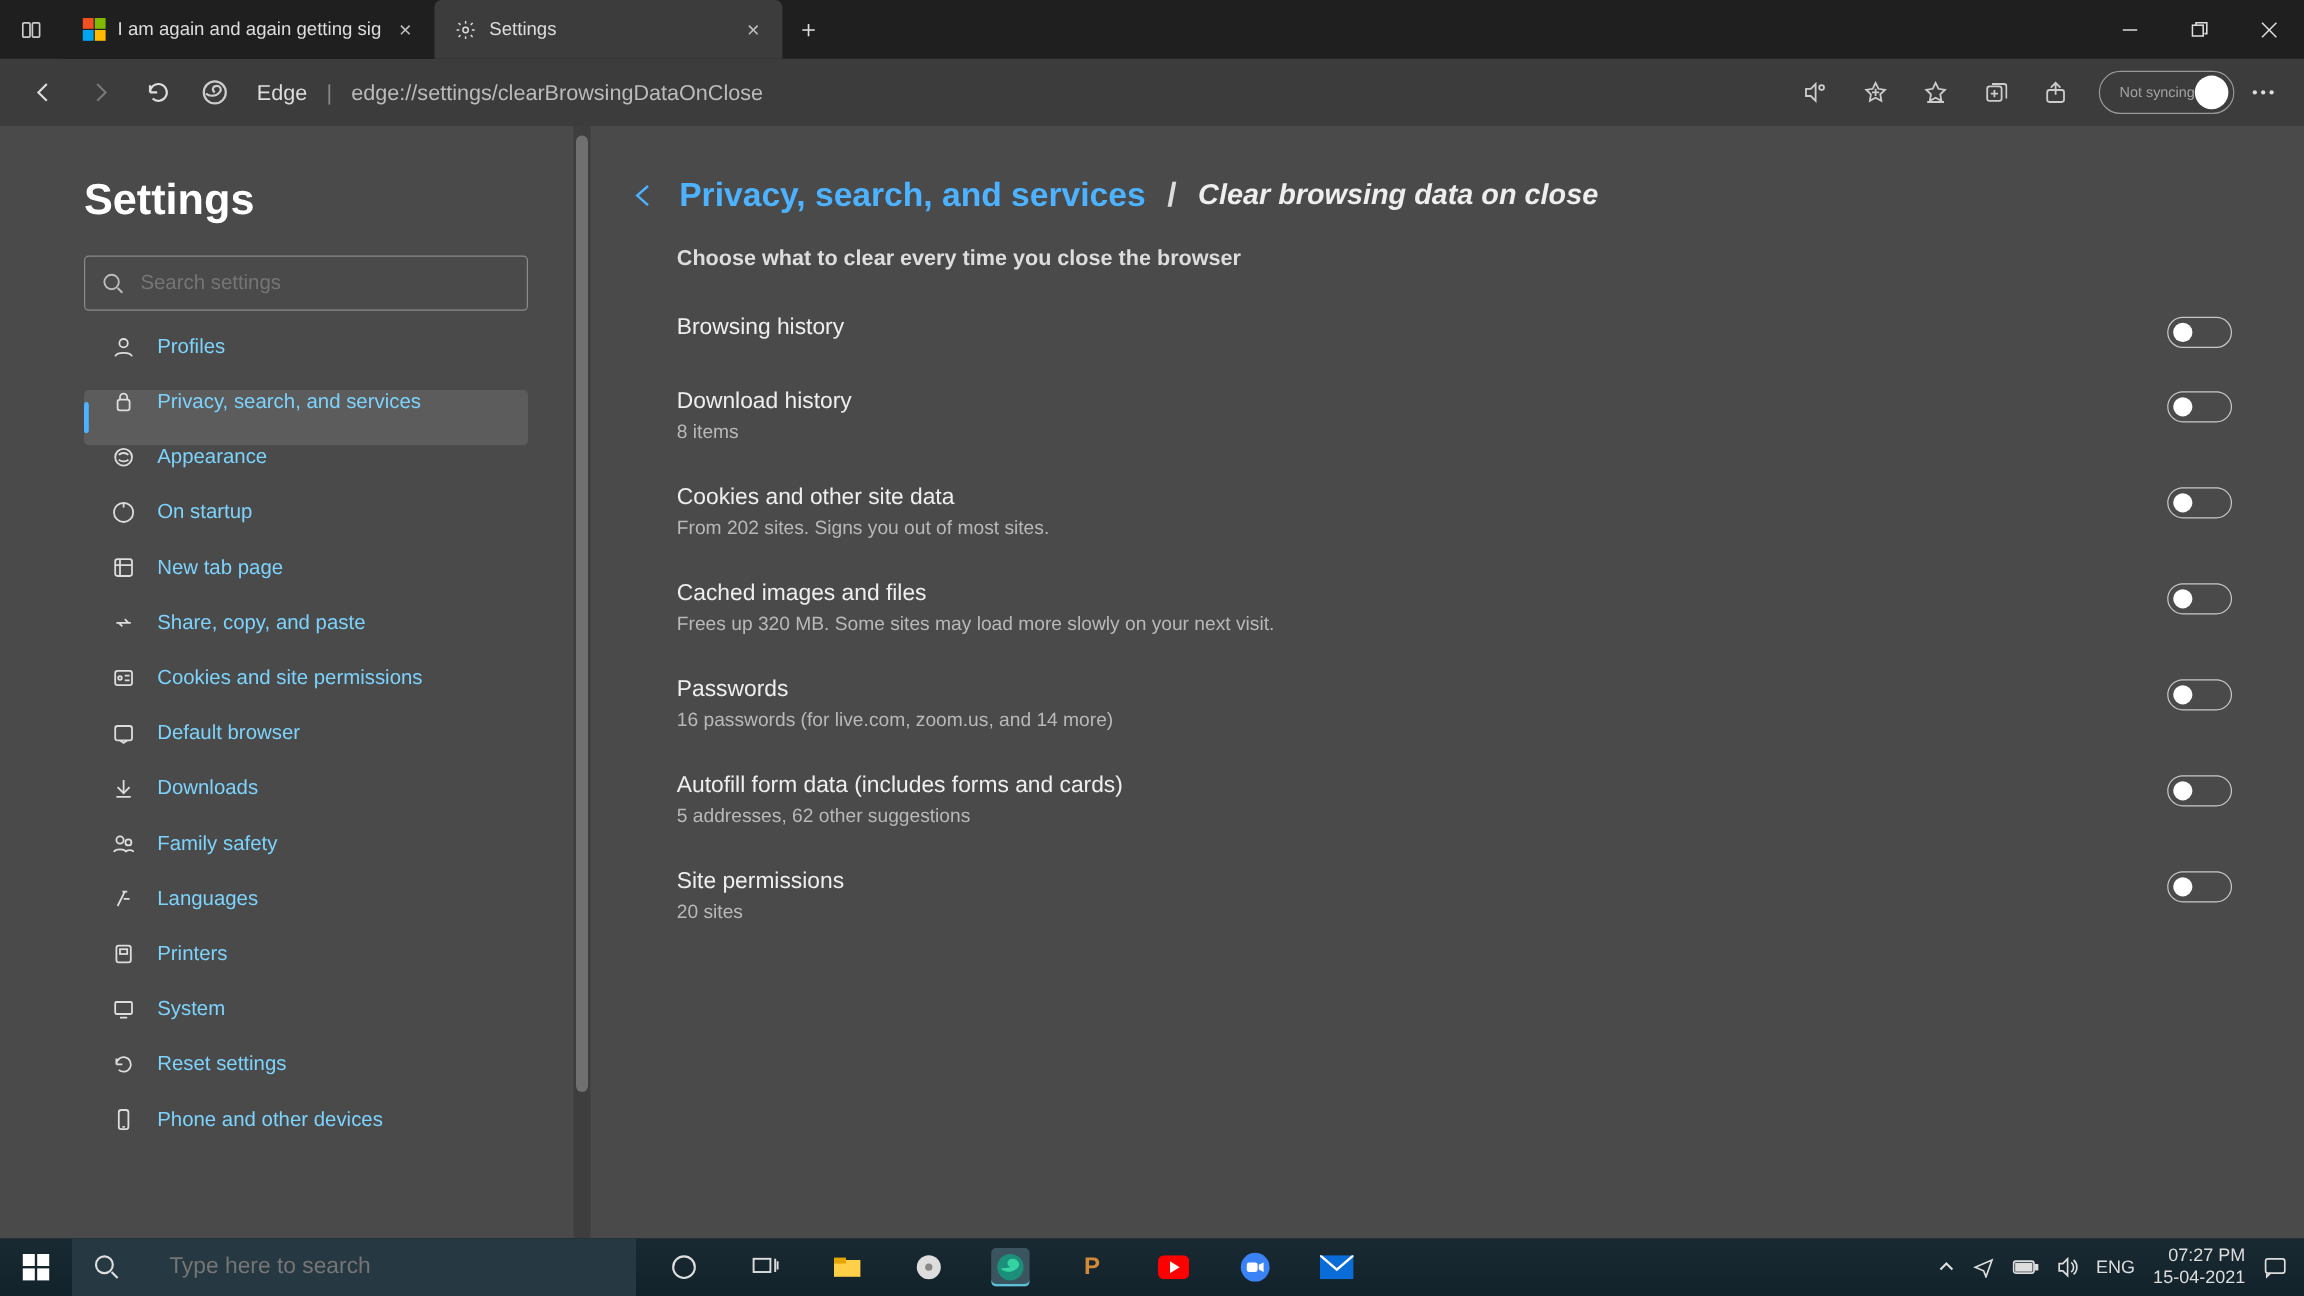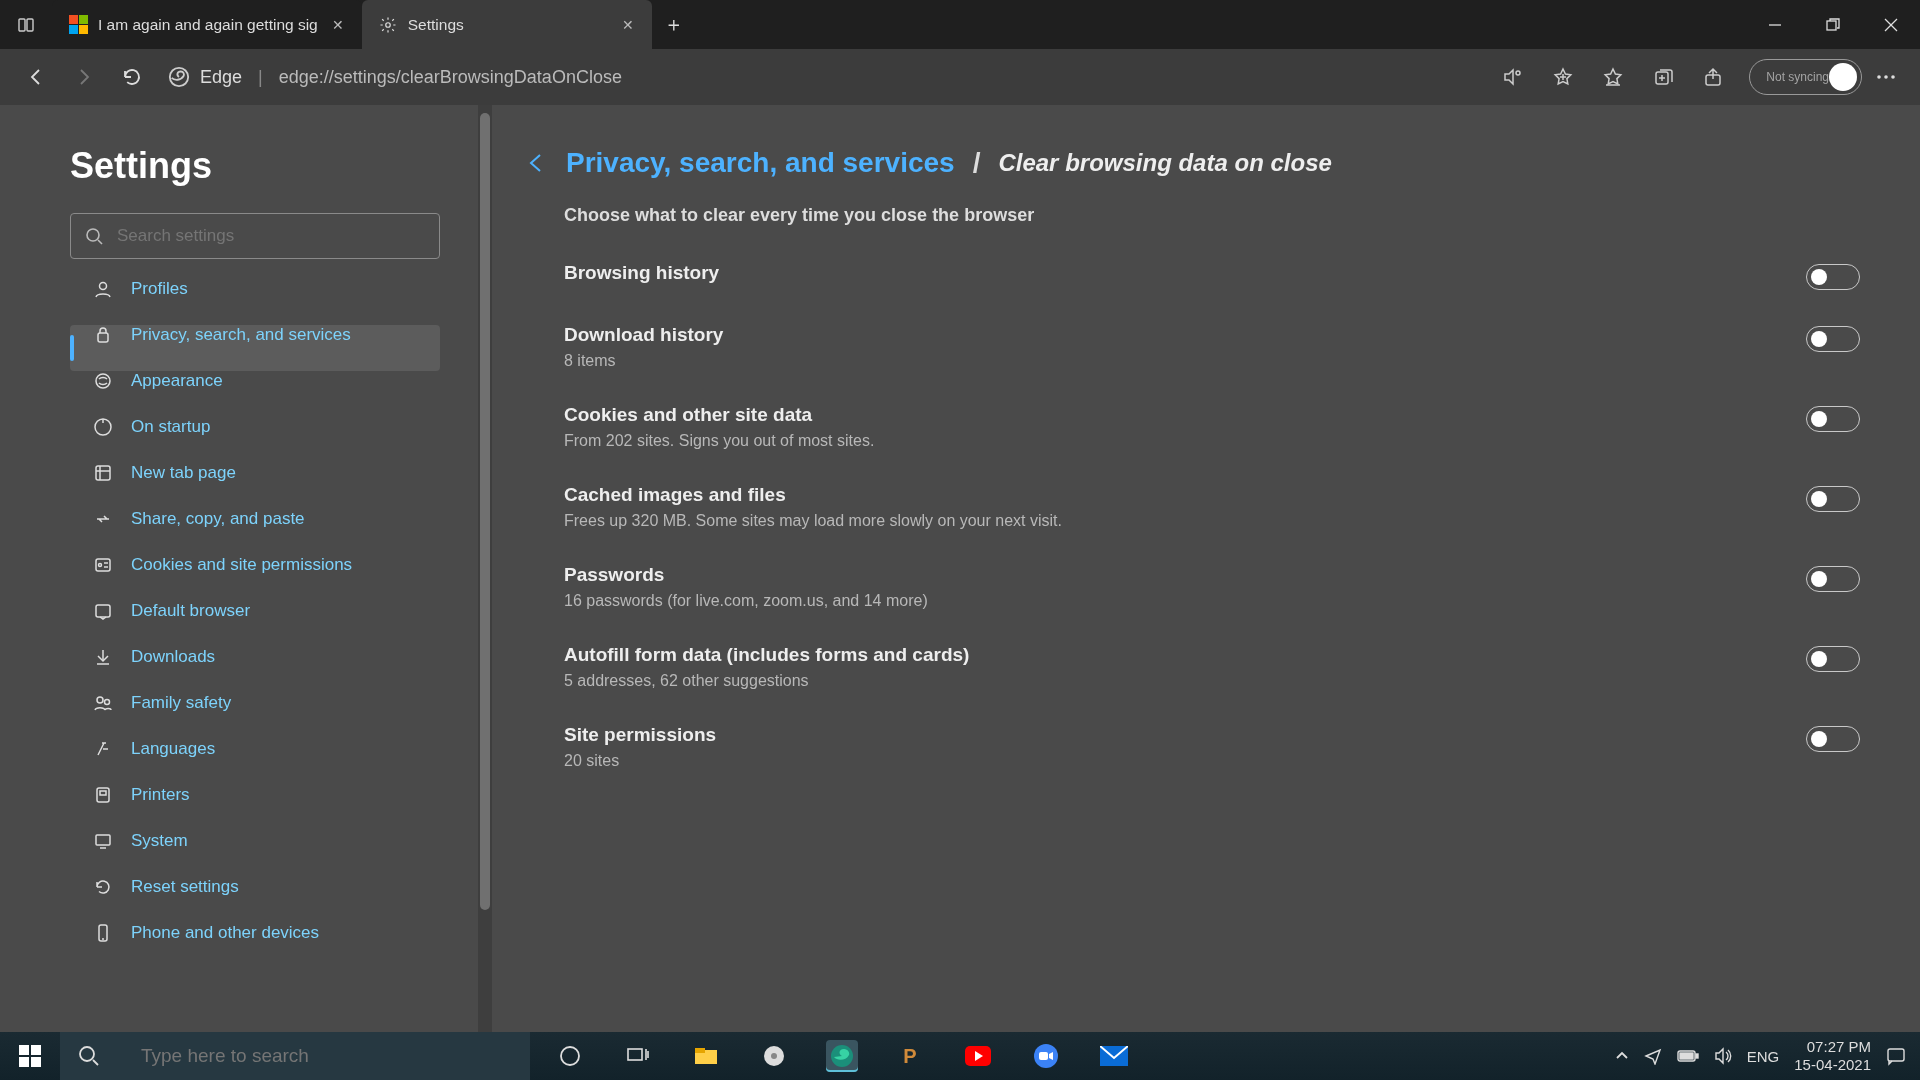--- a/index.html
+++ b/index.html
@@ -17,21 +17,21 @@
 .tab .close { width:20px; height:20px; display:flex; align-items:center; justify-content:center; font-size:14px; color:#bbb; }
 .newtab { width:44px; display:flex; align-items:center; justify-content:center; color:#ddd; font-size:20px; }
 .win-controls { margin-left:auto; display:flex; }
 .win-controls > div { width:58px; display:flex; align-items:center; justify-content:center; color:#ddd; font-size:14px; }
 
 
 .toolbar { height: 56px; background:#3c3c3c; display:flex; align-items:center; padding: 0 14px; gap:4px; }
 .nav-btn { width:44px; height:44px; display:flex; align-items:center; justify-content:center; color:#ccc; border-radius:4px; }
 .nav-btn.disabled { color:#777; }
 .addr { flex:1; display:flex; align-items:center; height:40px; margin-left:10px; gap:12px; }
-.edge-chip { display:flex; align-items:center; gap:10px; color:#ddd; font-size:18px; }
+.edge-chip { display:flex; align-items:center; gap:24px; color:#ddd; font-size:18px; }
 .addr-sep { color:#888; font-size:18px; margin:0 4px; }
 .addr-url { color:#bbb; font-size:18px; }
 .tb-icons { display:flex; align-items:center; gap:26px; margin-left:auto; margin-right:20px; }
 .tb-icons .ic { color:#ccc; width:24px; height:24px; display:flex; align-items:center; justify-content:center; }
 .sync-pill { height:36px; border:1.5px solid #999; border-radius:18px; display:flex; align-items:center; padding:0 4px 0 16px; color:#a3a3a3; font-size:12px; }
 .sync-dot { width:28px; height:28px; border-radius:50%; background:#fff; }
 .more-btn { width:40px; display:flex; align-items:center; justify-content:center; color:#ddd; }
 
 
 .content { position:absolute; top:105px; left:0; right:0; bottom:48px; background:#4a4a4a; display:flex; }
@@ -55,21 +55,21 @@
 .main { flex:1; padding: 42px 60px 0 44px; }
 .bread { display:flex; align-items:center; gap:18px; margin-bottom:26px; }
 .back-arrow { color:#4db2ff; font-size:24px; }
 .bread-link { color:#4db2ff; font-size:28px; font-weight:600; }
 .bread-sep { color:#ddd; font-size:28px; font-weight:600; }
 .bread-cur { color:#eee; font-size:24px; font-weight:600;font-style:italic; }
 .subtitle { color:#ddd; font-size:18px; margin-left:42px; margin-bottom:36px;font-weight:bold; }
 .items { margin-left:42px; display:flex; flex-direction:column; gap:34px; }
 .item { display:flex; align-items:flex-start; }
 .item .txt { flex:1; }
-.item .title { font-size:19px; font-weight:700; color:#eee; margin-bottom:6px; }
+.item .title { font-size:19px; font-weight:400; color:#eee; margin-bottom:6px; }
 .item .desc { font-size:16px; color:#b8b8b8; }
 .toggle { width:54px; height:26px; border:1.5px solid #c8c8c8; border-radius:13px; position:relative; margin-top:2px; }
 .toggle .knob { position:absolute; left:4px; top:4px; width:16px; height:16px; border-radius:50%; background:#fff; }
 
 
 .taskbar { position:absolute; left:0; right:0; bottom:0; height:48px; background:linear-gradient(#1a2a32,#12222a); display:flex; align-items:center; }
 .start { width:60px; display:flex; align-items:center; justify-content:center; }
 .win-logo { display:grid; grid-template-columns:10px 10px; grid-template-rows:10px 10px; gap:2px; }
 .win-logo span { background:#fff; }
 .searchbar { flex:0 0 470px; height:48px; background:#263841; display:flex; align-items:center; padding:0 18px; gap:16px; }

